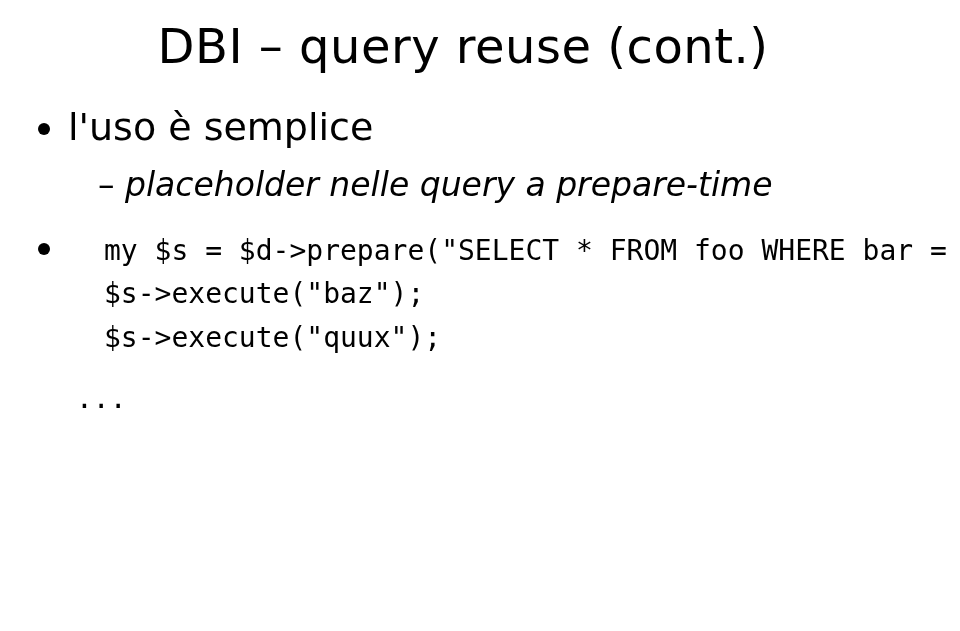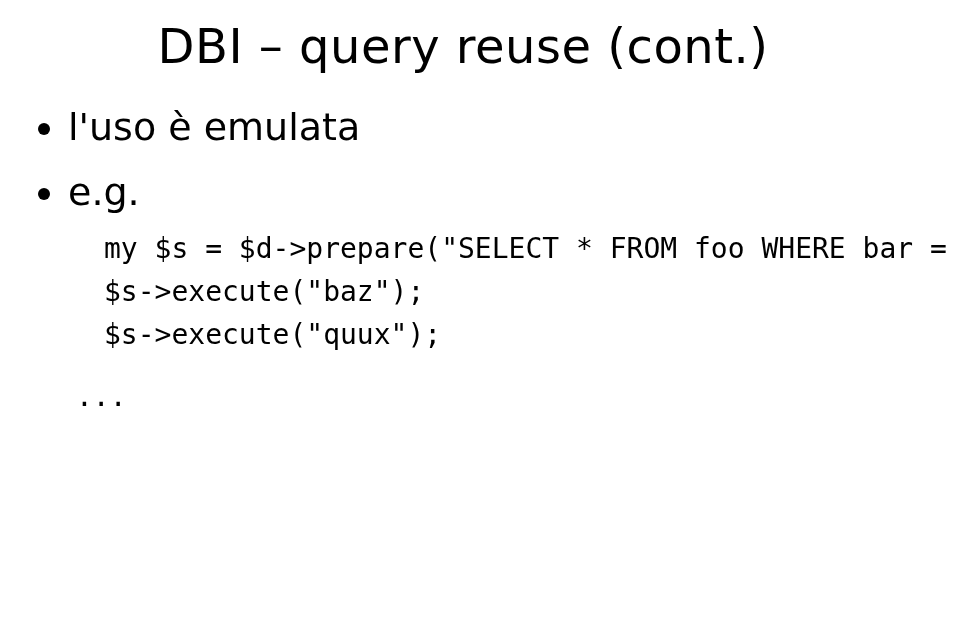--- a/index.html
+++ b/index.html
@@ -71,27 +71,27 @@
 </head>
 <body>
 
 <div class="slide">
 
   <h1 class="title">DBI – query reuse (cont.)</h1>
 
   <ul class="top">
 
     <li>
-      <span>l'uso è emulata</span>
+      <span>l'uso è semplice</span>
       <ul class="sub">
+        <li>placeholder nelle query a prepare-time</li>
       </ul>
     </li>
 
     <li>
-      <span>e.g.</span>
       <div class="code-block">
         <div class="code-line">my $s = $d-&gt;prepare("SELECT * FROM foo WHERE bar = ?");</div>
         <div class="code-line">$s-&gt;execute("baz");</div>
         <div class="code-line">$s-&gt;execute("quux");</div>
       </div>
     </li>
 
   </ul>
 
   <div class="dots-line">...</div>

